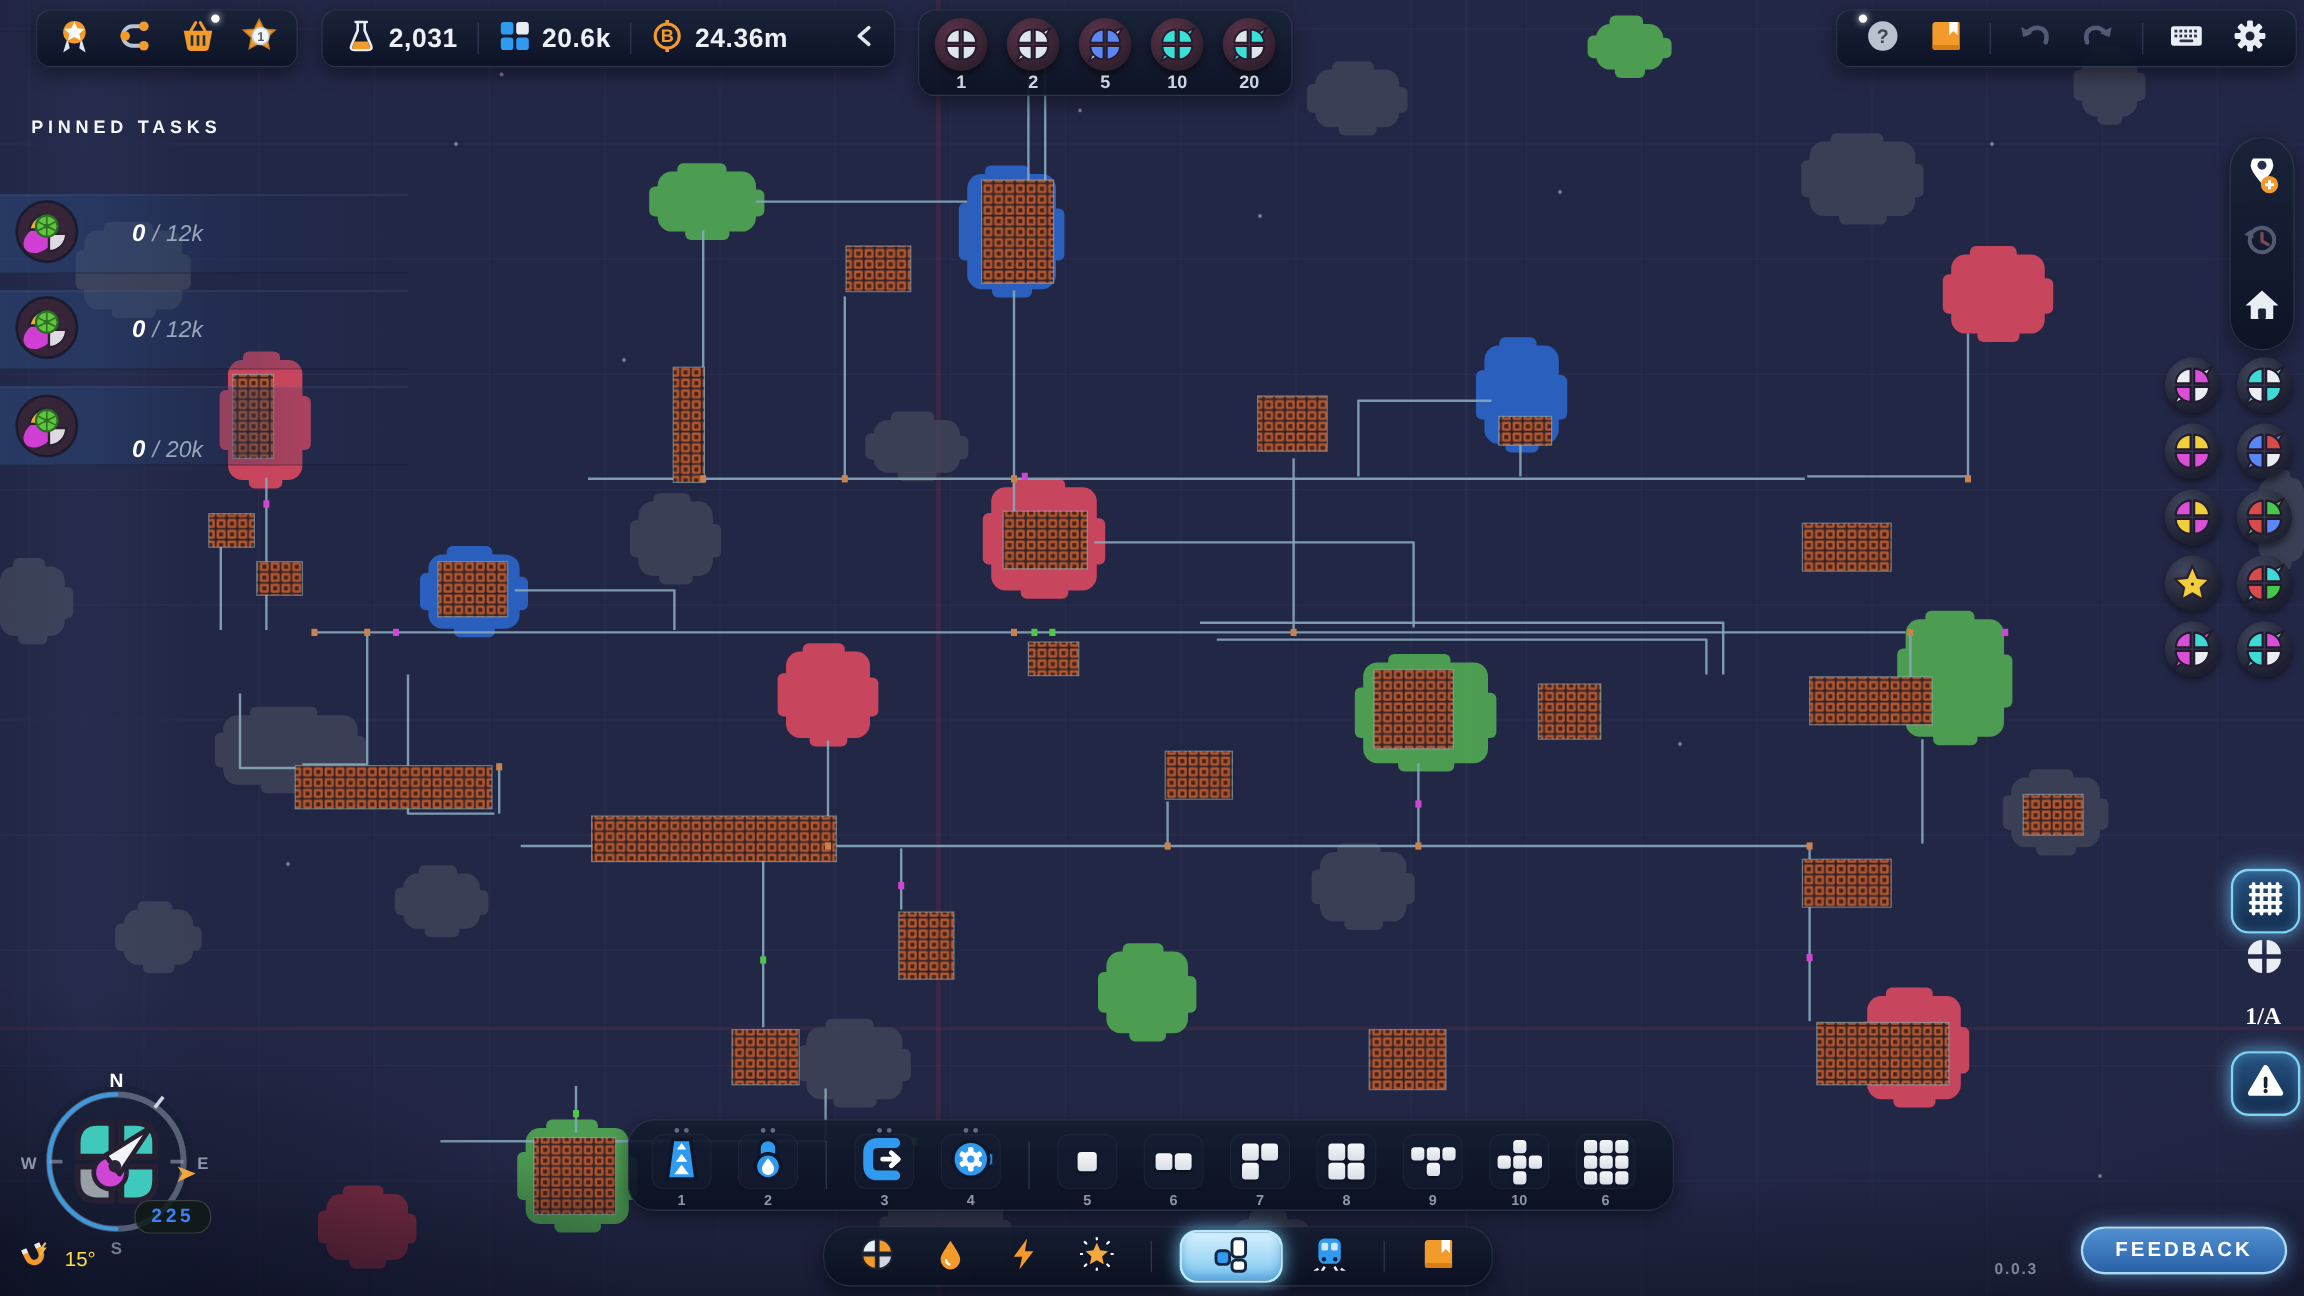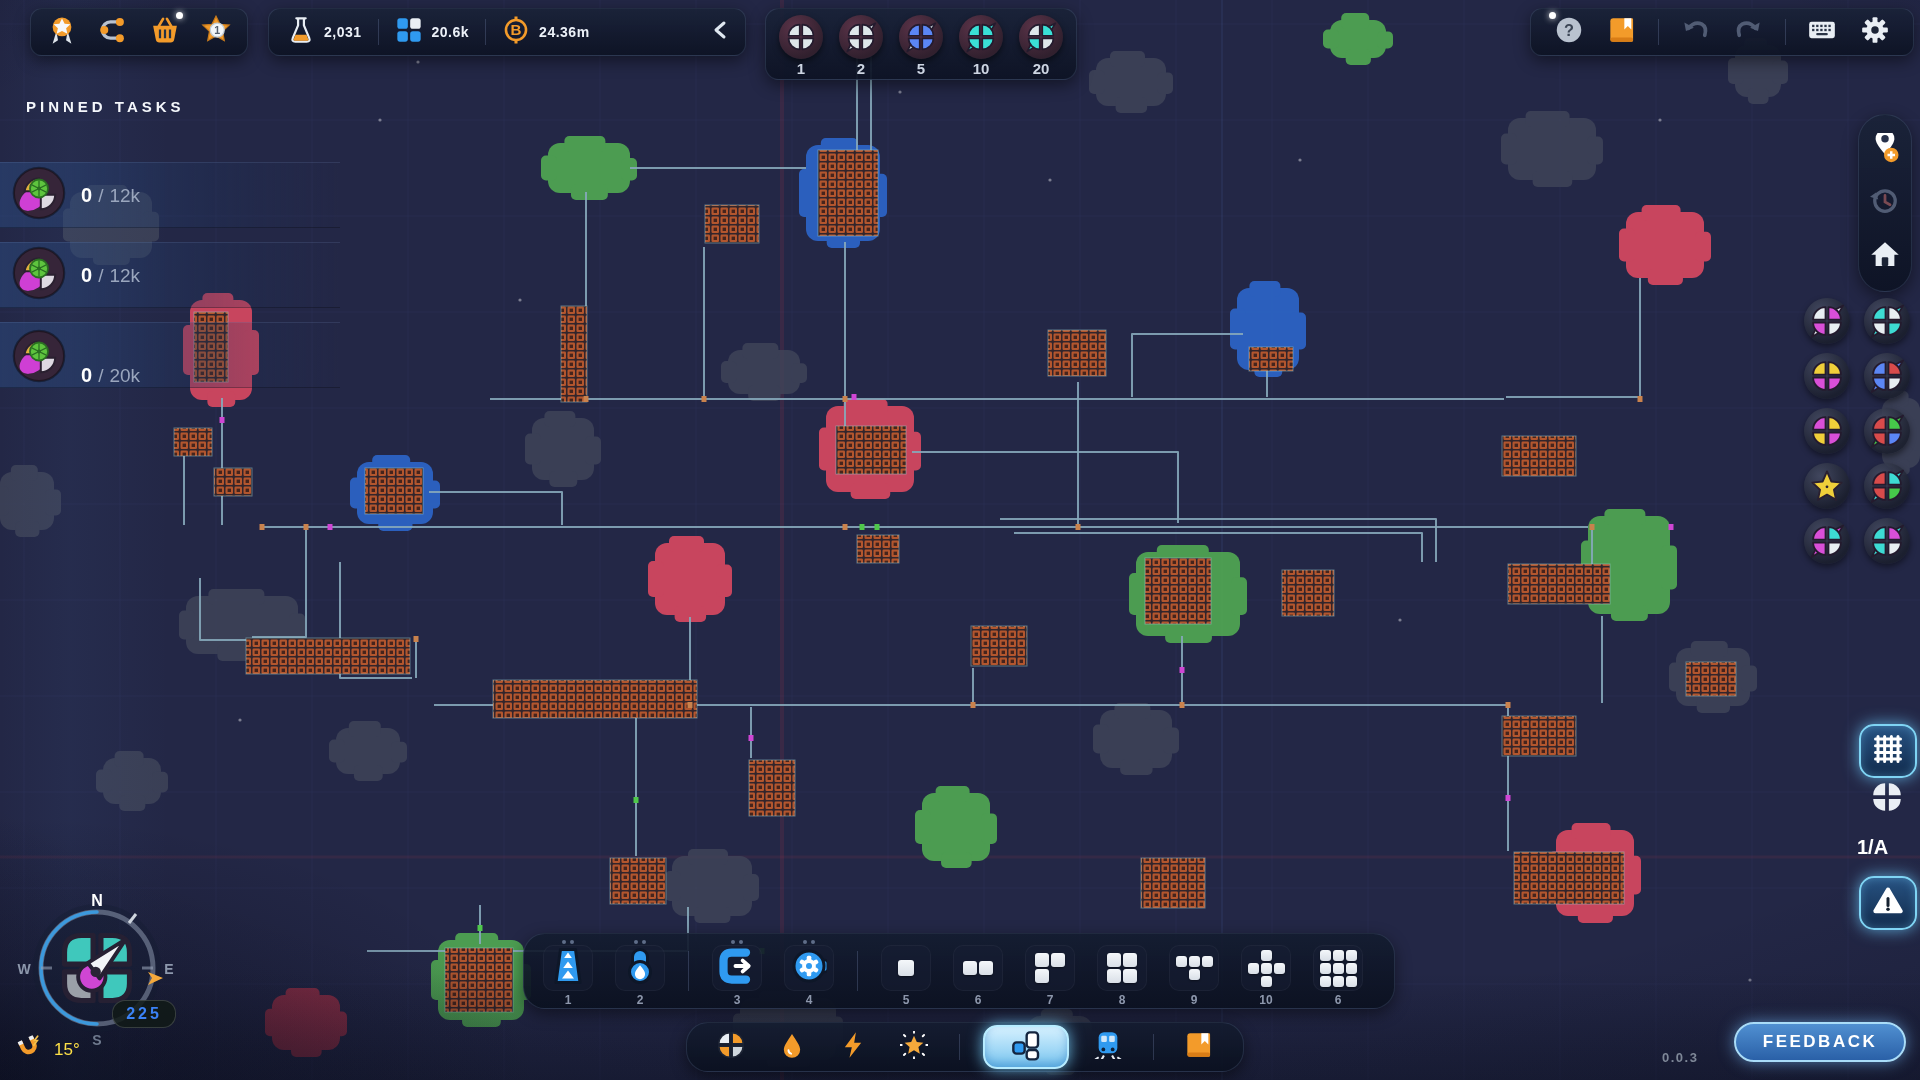--- a/index.html
+++ b/index.html
@@ -15,46 +15,46 @@
       linear-gradient(0deg, rgba(10,14,30,.4), transparent 10%);}
   .panel{position:absolute;display:flex;align-items:center;
     background:linear-gradient(180deg, rgba(26,34,56,.92), rgba(13,19,36,.94));
     border:1px solid rgba(110,130,170,.22);border-radius:12px;
     box-shadow:0 5px 16px rgba(0,0,0,.45);}
   .tb-btn{width:44px;height:44px;display:flex;align-items:center;justify-content:center;position:relative;border-radius:10px;}
   .divider{width:1px;height:26px;background:rgba(125,145,185,.28);margin:0 6px;flex:none;}
   .notif-dot{position:absolute;width:7px;height:7px;border-radius:50%;background:#fff;
     box-shadow:0 0 6px rgba(255,255,255,.9);top:2px;}
   .res-item{display:flex;align-items:center;gap:9px;padding:0 10px;}
-  .res-value{color:#ecf1f8;font-size:14px;font-weight:bold;letter-spacing:.5px;}
+  .res-value{color:#ecf1f8;font-size:22px;font-weight:bold;letter-spacing:.5px;}
   #left-menu{left:30px;top:8px;width:218px;height:48px;gap:8px;padding:0 9px;box-sizing:border-box;}
   #resource-bar{left:268px;top:8px;width:478px;height:48px;padding:0 8px;box-sizing:border-box;}
   #milestone-bar{left:765px;top:8px;width:312px;height:72px;border-radius:14px;
      align-items:flex-start;padding-top:6px;box-sizing:border-box;justify-content:center;gap:14px;}
   #system-bar{left:1530px;top:8px;width:384px;height:48px;padding:0 16px;box-sizing:border-box;gap:6px;justify-content:space-between;}
   .mile{display:flex;flex-direction:column;align-items:center;width:46px;}
   .mile-circle{width:44px;height:44px;border-radius:50%;display:flex;align-items:center;justify-content:center;
      background:radial-gradient(circle at 35% 28%, #5a3348, #31202e 72%);box-shadow:0 3px 6px rgba(0,0,0,.5);}
   .mile-label{color:#cdd5e2;font-size:15px;font-weight:bold;margin-top:1px;}
   #pinned{position:absolute;left:0;top:96px;width:360px;}
   #pinned-title{position:absolute;left:26px;top:2px;color:#f4f7fb;font-size:15px;font-weight:bold;letter-spacing:4px;}
   .task-row{position:absolute;left:0;width:340px;height:66px;display:flex;align-items:center;padding-left:12px;box-sizing:border-box;
      background:linear-gradient(90deg, rgba(44,76,130,.5), rgba(30,52,95,.28) 62%, rgba(30,52,95,0));
      border-top:1px solid rgba(140,170,220,.14);border-bottom:1px solid rgba(0,0,0,.25);}
-  .task-text{margin-left:15px;font-size:19px;color:#9aa6bd;}
+  .task-text{margin-left:44px;font-size:19px;color:#9aa6bd;font-style:italic;}
   .task-text b{color:#ffffff;font-size:20px;margin-right:6px;}
   .task-text .sep{margin-right:6px;}
   #side-nav{left:1858px;top:114px;width:54px;height:178px;border-radius:27px;flex-direction:column;justify-content:space-around;padding:8px 0;box-sizing:border-box;}
   #shape-goals{position:absolute;left:1797px;top:293px;width:124px;display:grid;grid-template-columns:60px 60px;grid-auto-rows:55px;justify-items:center;align-items:center;}
   .goal-circle{width:46px;height:46px;border-radius:50%;display:flex;align-items:center;justify-content:center;
      background:radial-gradient(circle at 35% 28%, rgba(70,76,98,.85), rgba(26,30,44,.88) 72%);box-shadow:0 3px 6px rgba(0,0,0,.45);}
   .glow-btn{position:absolute;width:54px;height:50px;border-radius:15px;display:flex;align-items:center;justify-content:center;
      background:linear-gradient(180deg, rgba(40,90,140,.85), rgba(16,44,78,.9));
      border:2px solid #7fd4f4;box-shadow:0 0 16px rgba(110,205,255,.75), inset 0 0 10px rgba(120,210,255,.35);cursor:pointer;}
-  #layer-label{position:absolute;left:1857px;top:836px;width:58px;color:#ffffff;font-size:20px;font-weight:bold;}
+  #layer-label{position:absolute;left:1857px;top:836px;width:58px;text-align:center;color:#ffffff;font-size:20px;font-weight:bold;font-family:Liberation Serif, serif;}
   #quarter-overlay{position:absolute;left:1868px;top:780px;width:38px;height:38px;display:flex;align-items:center;justify-content:center;}
   #compass{position:absolute;left:0px;top:868px;width:210px;height:210px;}
   #heading-pill{position:absolute;left:112px;top:1000px;width:62px;height:26px;border-radius:13px;
      background:rgba(16,26,22,.85);border:1px solid rgba(255,255,255,.16);display:flex;align-items:center;justify-content:center;
      color:#3b82f6;font-size:16px;font-weight:bold;letter-spacing:3px;}
   #temp-row{position:absolute;left:16px;top:1034px;display:flex;align-items:center;gap:12px;}
   #temp-row span{color:#fde047;font-size:17px;}
   #hotbar{left:523px;top:933px;width:872px;height:76px;border-radius:22px;padding:0 14px;box-sizing:border-box;gap:12px;
      background:linear-gradient(180deg, rgba(20,28,48,.92), rgba(11,17,32,.94));}
   .slot{width:60px;height:72px;display:flex;flex-direction:column;align-items:center;flex:none;}

